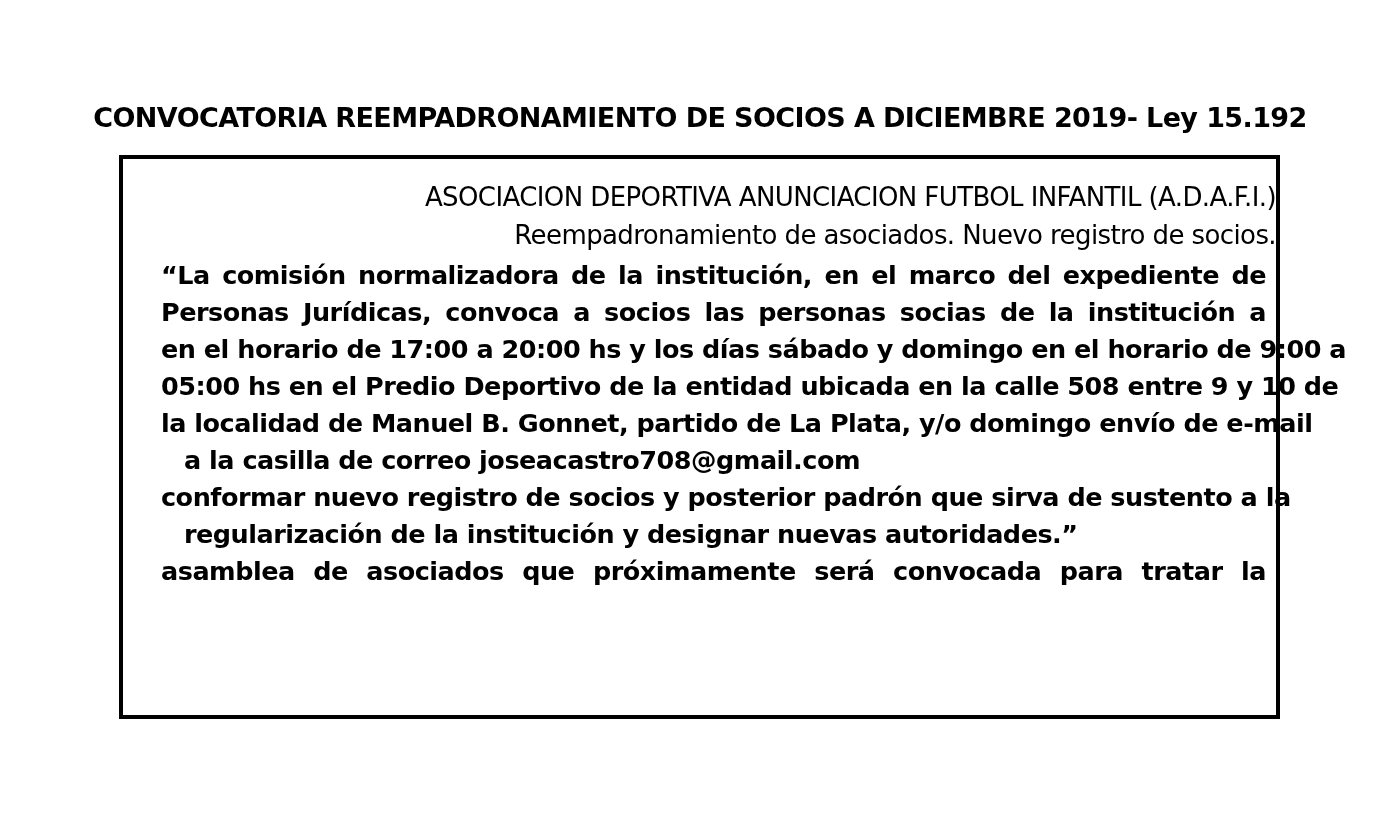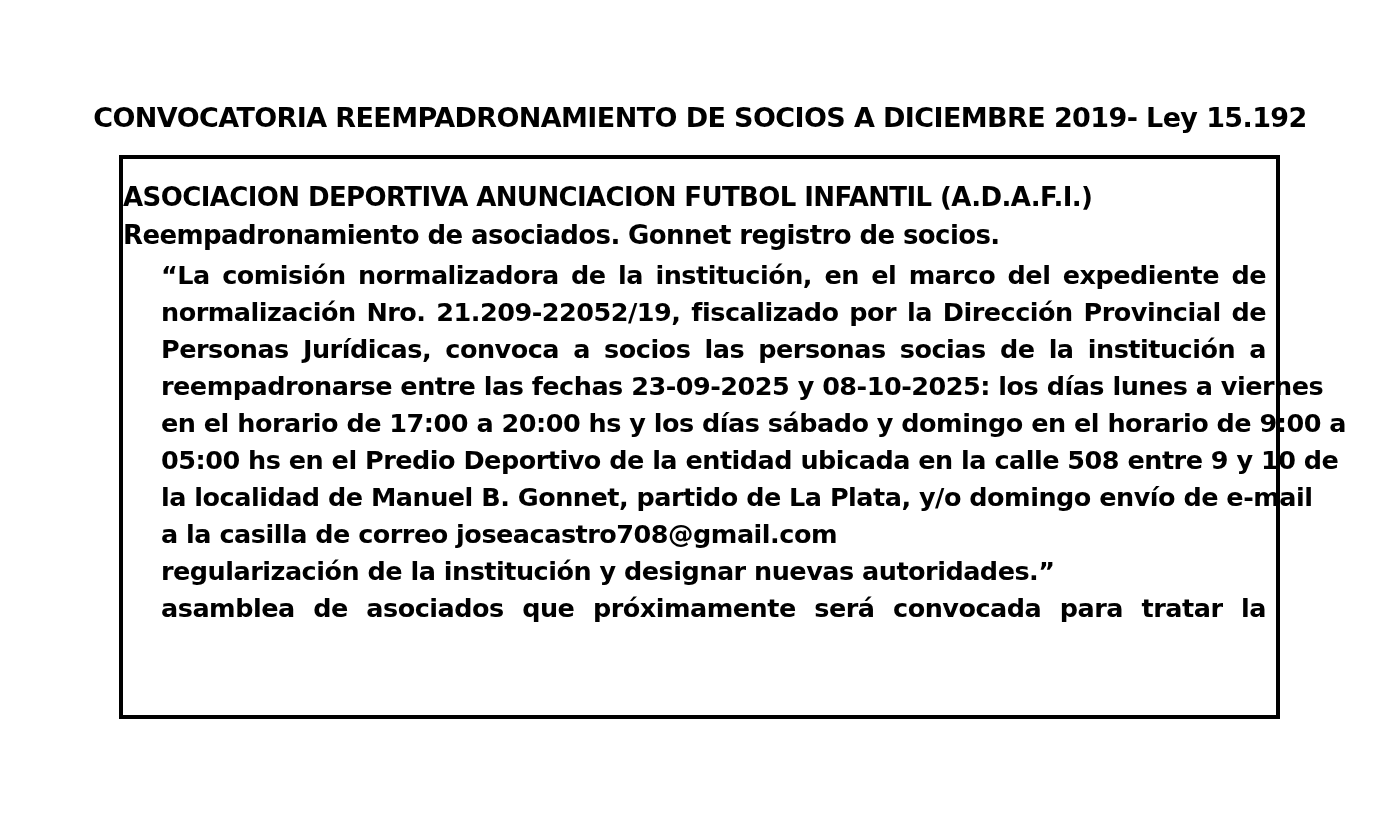--- a/index.html
+++ b/index.html
@@ -33,22 +33,22 @@
       top: 155px;
       width: 1153px;
       height: 556px;
       border: 4px solid #000000;
       box-sizing: content-box;
     }
     .box-heading {
       position: absolute;
       left: 0;
       width: 100%;
-      text-align: left;
-      font-weight: bold;
+      text-align: right;
+      font-weight: normal;
       font-size: 26px;
       letter-spacing: -0.6px;
       white-space: nowrap;
       line-height: 36px;
     }
     .org-name { top: 20px; }
     .subtitle { top: 58px; }
     .body-text {
       position: absolute;
       left: 38px;
@@ -62,36 +62,36 @@
     .line {
       display: block;
       white-space: nowrap;
       text-align: justify;
       text-align-last: justify;
       height: 37px;
     }
     .line.last {
       text-align: center;
       text-align-last: left;
+      margin-left: 23px;
     }
   </style>
 </head>
 <body>
 
 <div class="main-title">CONVOCATORIA REEMPADRONAMIENTO DE SOCIOS A DICIEMBRE 2019- Ley 15.192</div>
 
 <div class="notice-box">
   <div class="box-heading org-name">ASOCIACION DEPORTIVA ANUNCIACION FUTBOL INFANTIL (A.D.A.F.I.)</div>
-  <div class="box-heading subtitle">Reempadronamiento de asociados. Gonnet registro de socios.</div>
+  <div class="box-heading subtitle">Reempadronamiento de asociados. Nuevo registro de socios.</div>
 
   <div class="body-text">
     <span class="line">“La comisión normalizadora de la institución, en el marco del expediente de</span>
-    <span class="line">normalización Nro. 21.209-22052/19, fiscalizado por la Dirección Provincial de</span>
     <span class="line">Personas Jurídicas, convoca a socios las personas socias de la institución a</span>
-    <span class="line">reempadronarse entre las fechas 23-09-2025 y 08-10-2025: los días lunes a viernes</span>
     <span class="line">en el horario de 17:00 a 20:00 hs y los días sábado y domingo en el horario de 9:00 a</span>
     <span class="line">05:00 hs en el Predio Deportivo de la entidad ubicada en la calle 508 entre 9 y 10 de</span>
     <span class="line">la localidad de Manuel B. Gonnet, partido de La Plata, y/o domingo envío de e-mail</span>
     <span class="line last">a la casilla de correo joseacastro708@gmail.com</span>
+    <span class="line">conformar nuevo registro de socios y posterior padrón que sirva de sustento a la</span>
     <span class="line last">regularización de la institución y designar nuevas autoridades.”</span>
     <span class="line">asamblea de asociados que próximamente será convocada para tratar la</span>
   </div>
 </div>
 
 </body></html>

